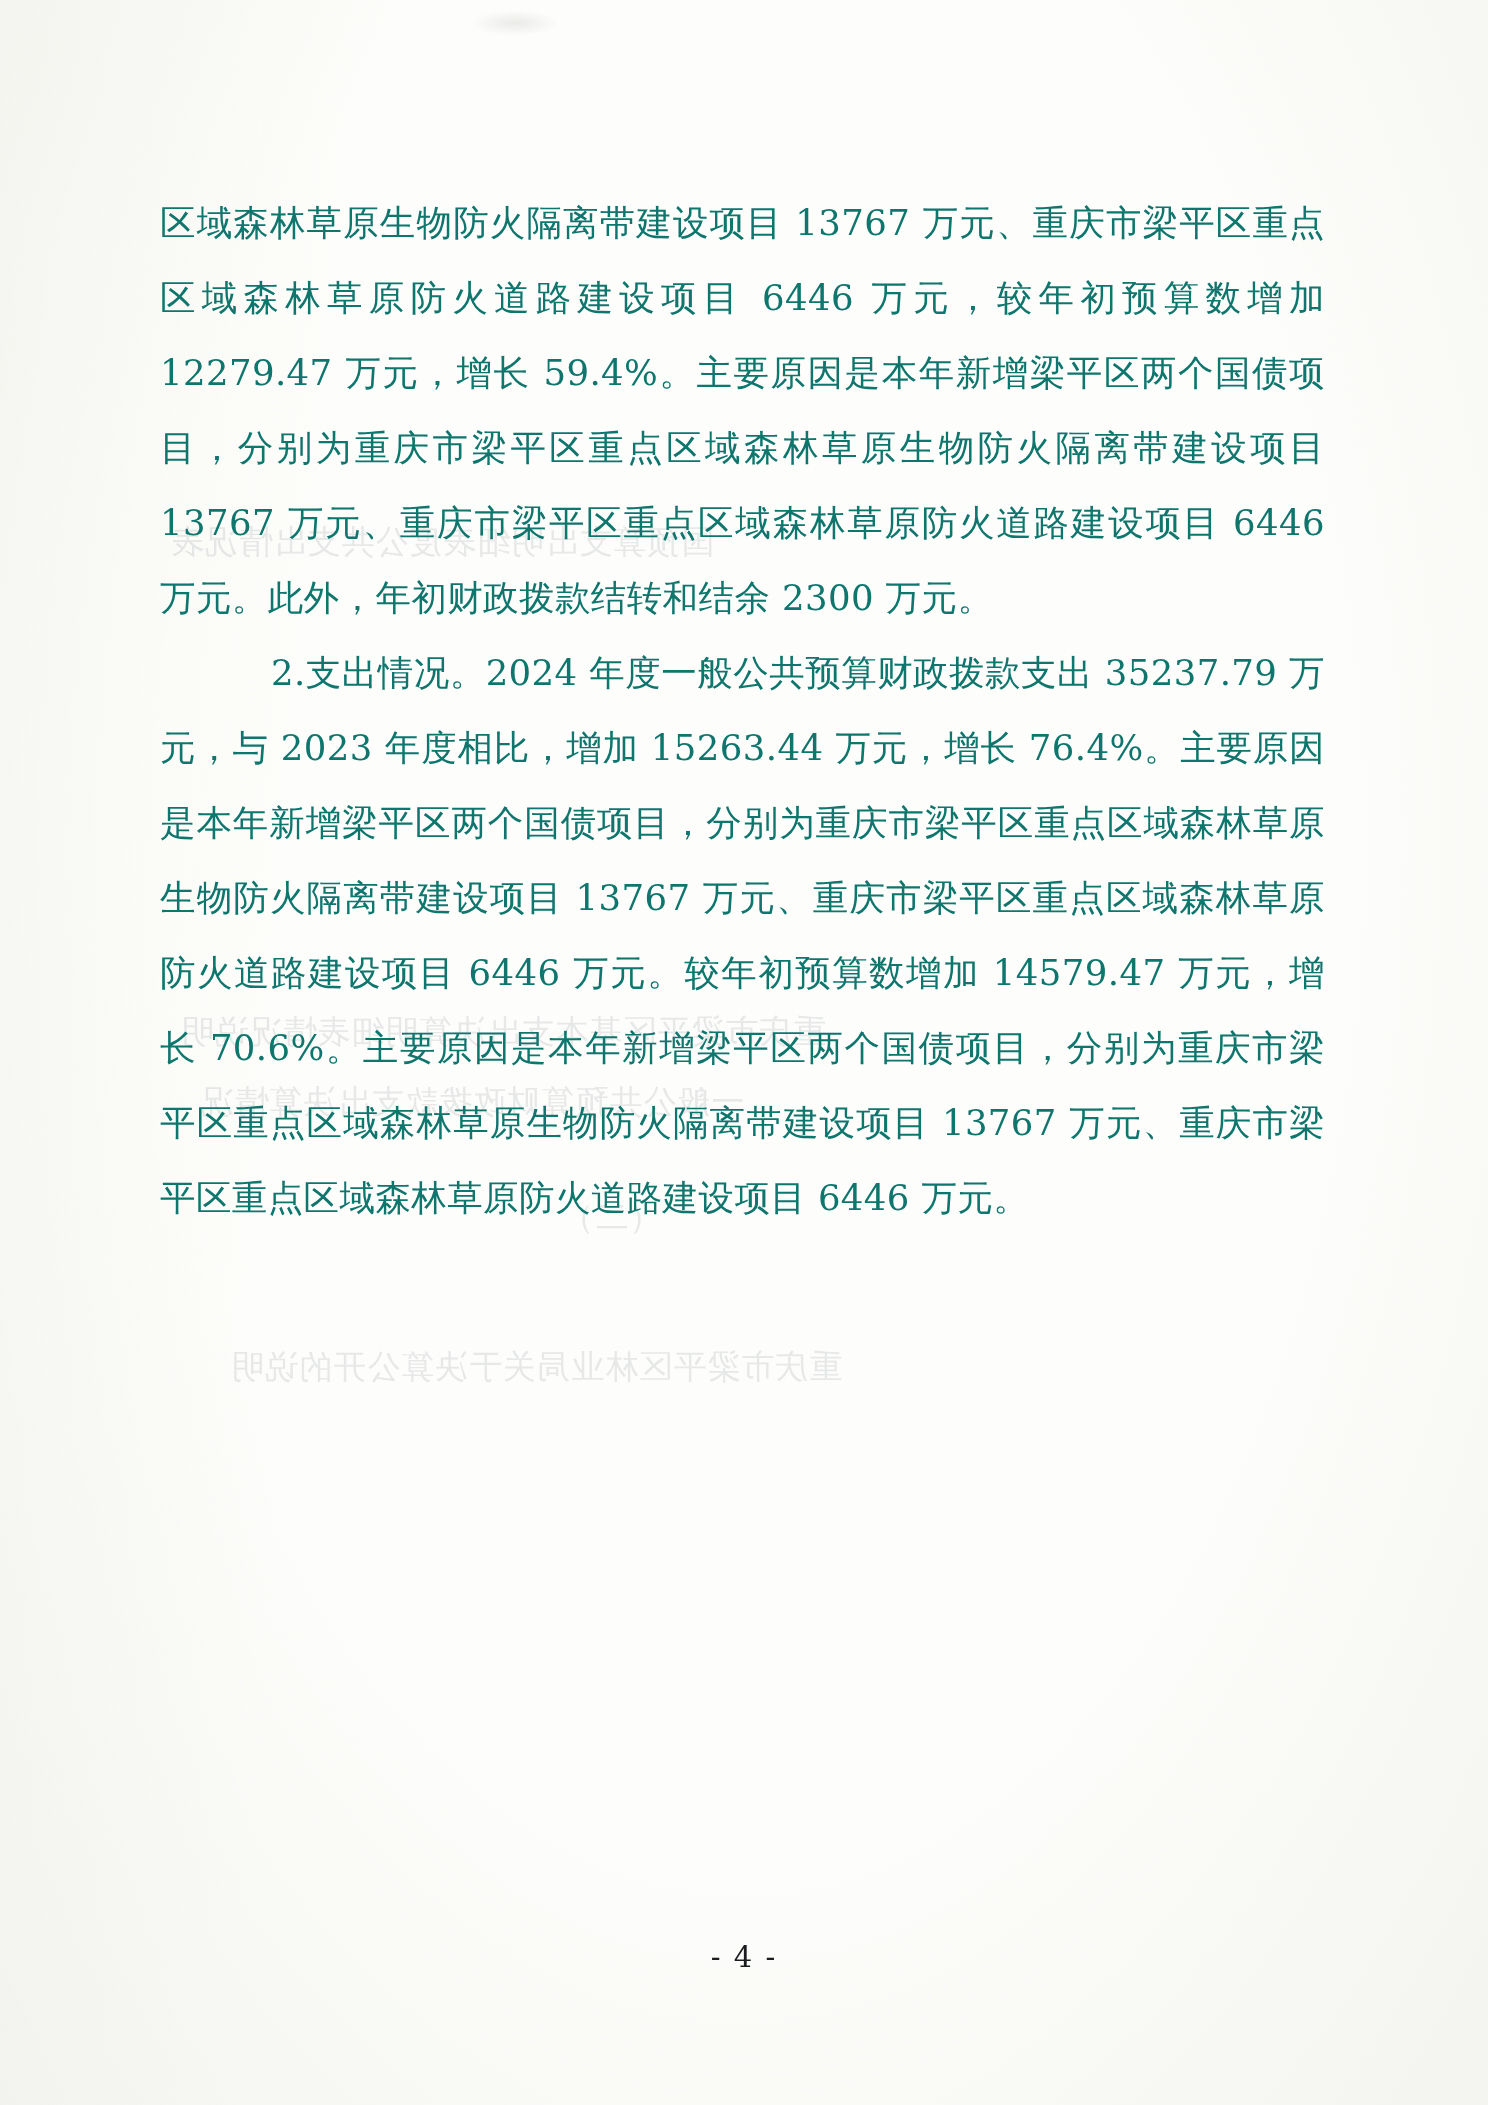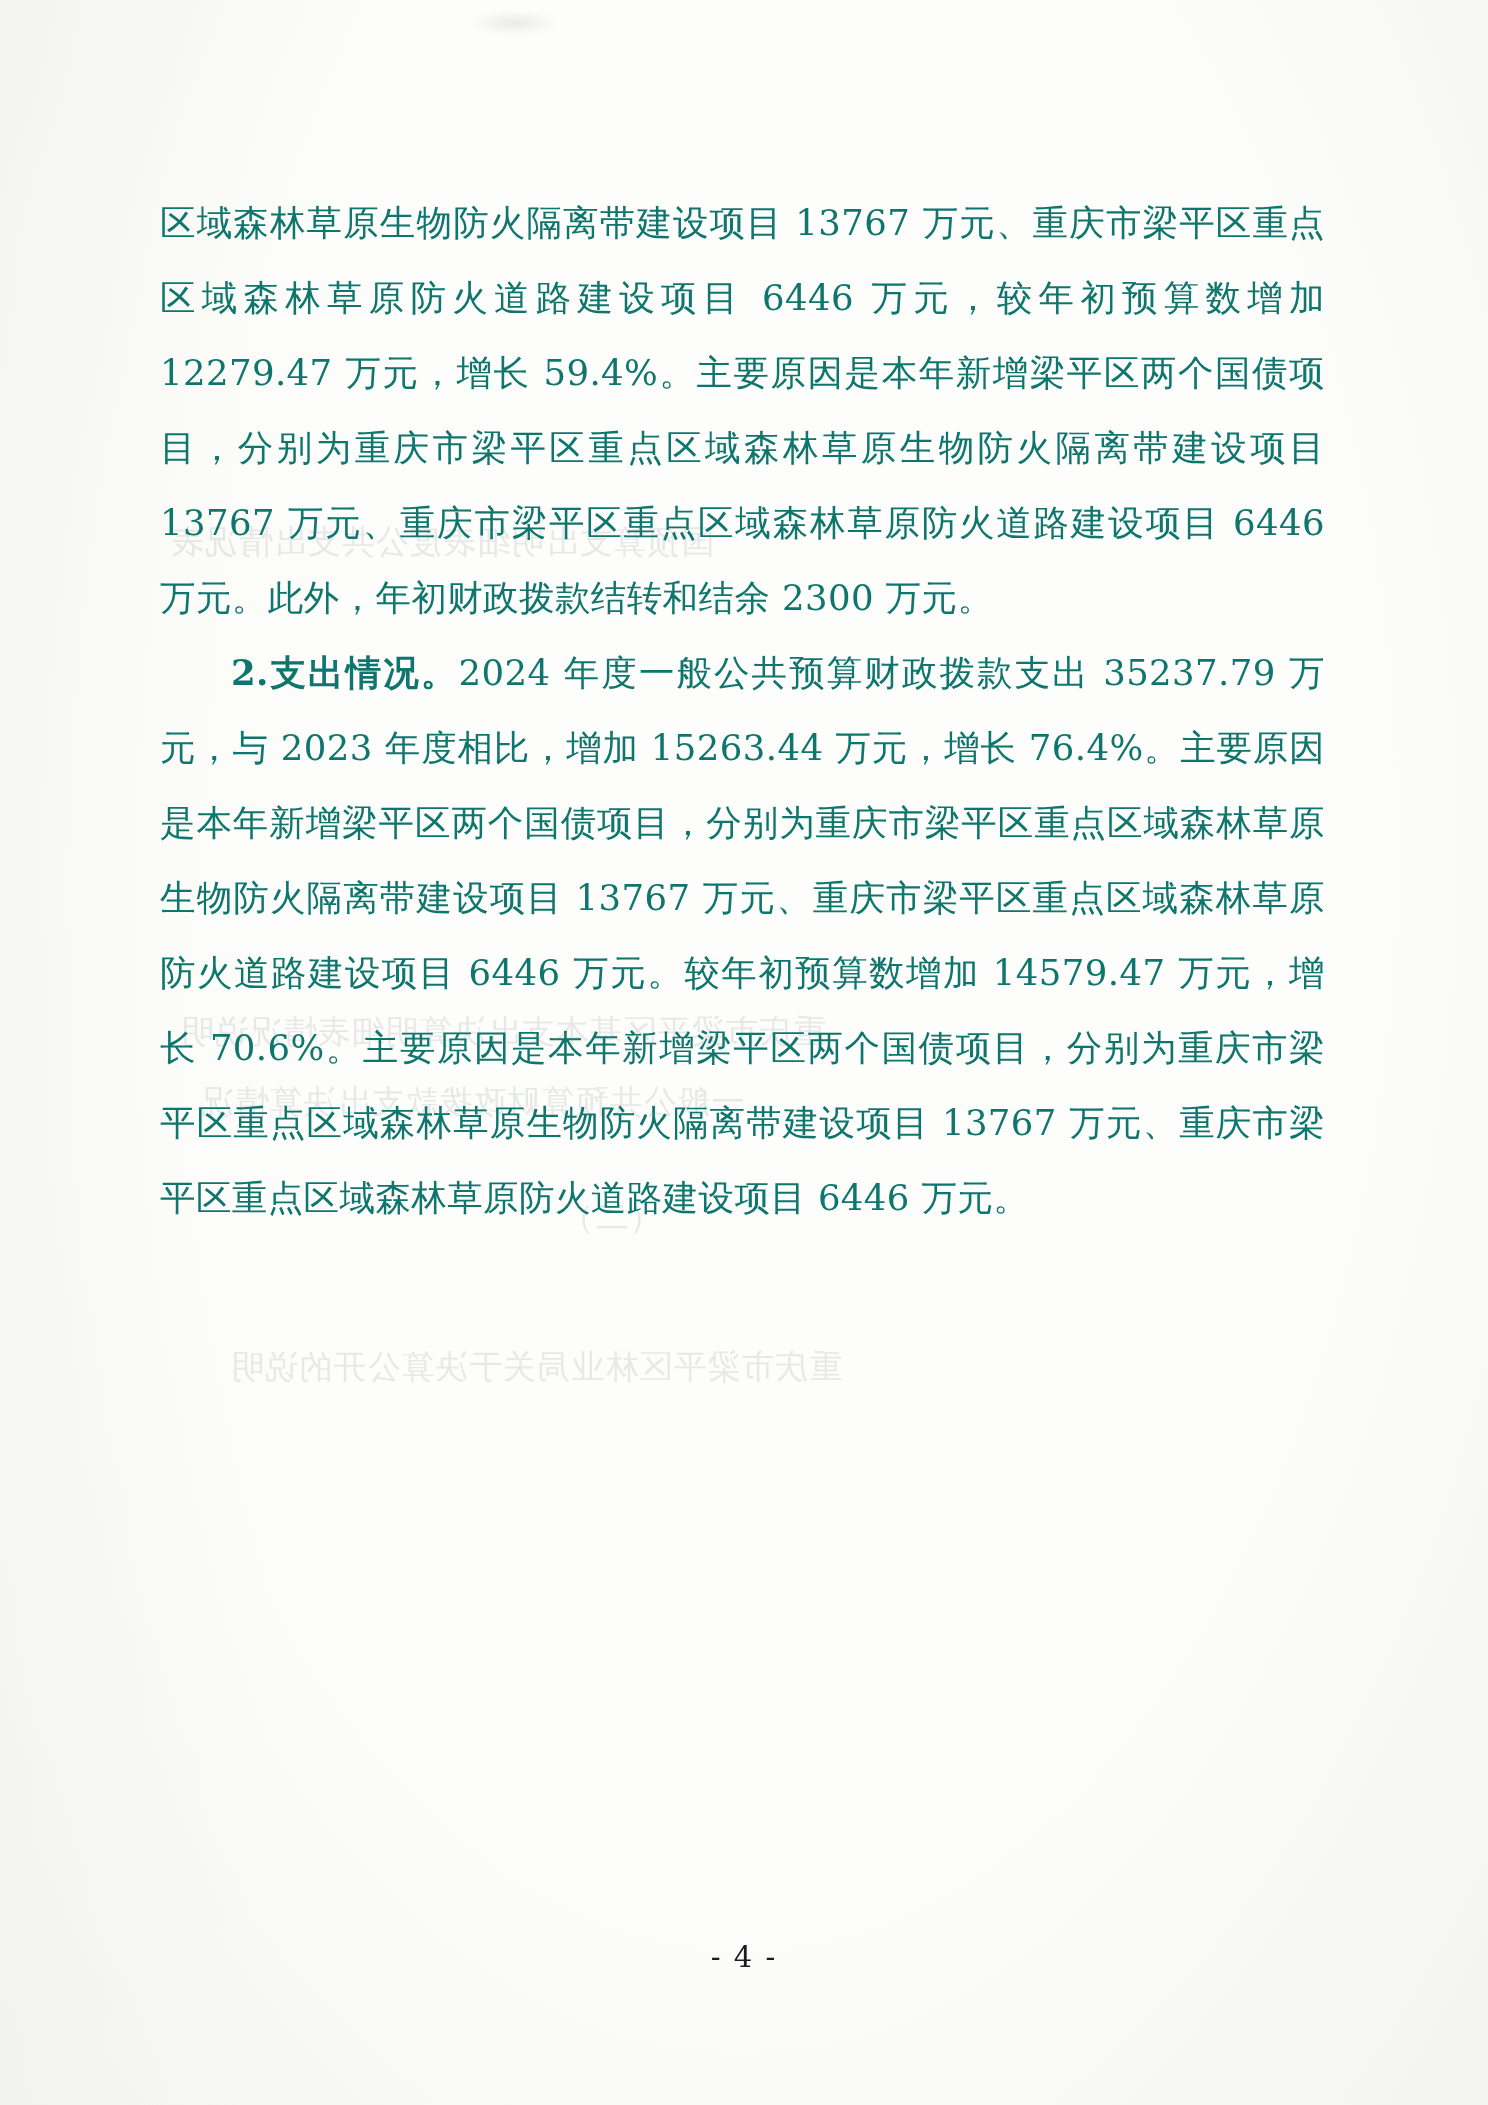--- a/index.html
+++ b/index.html
@@ -51,21 +51,22 @@
     letter-spacing: 0.4px;
     text-align: justify;
     text-justify: inter-character;
     color: #0f766e;
     font-family: "DejaVu Serif", "Liberation Serif", serif;
   }
   p.indent {
     text-indent: 71px;
   }
   .bold-lead {
-    font-weight: bold;
+    font-weight: normal;
+    margin-left: 40px;
   }
   .footer {
     position: absolute;
     left: 0;
     right: 0;
     top: 1940px;
     text-align: center;
     font-size: 29px;
     color: #1b1c20;
     font-family: "DejaVu Serif", "Liberation Serif", serif;

